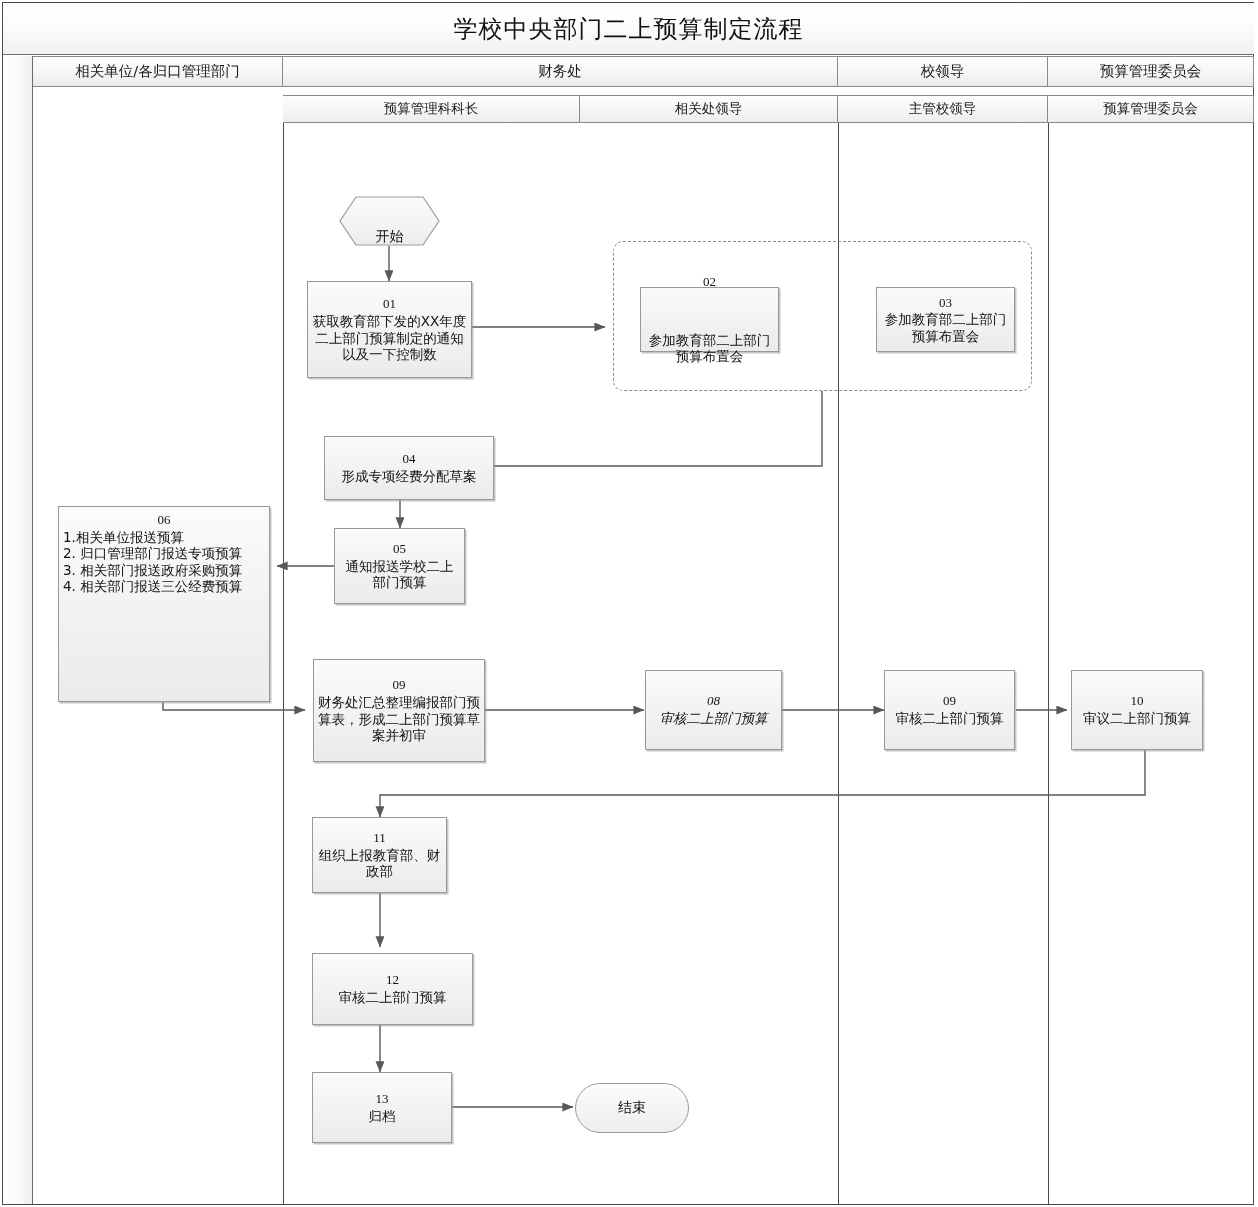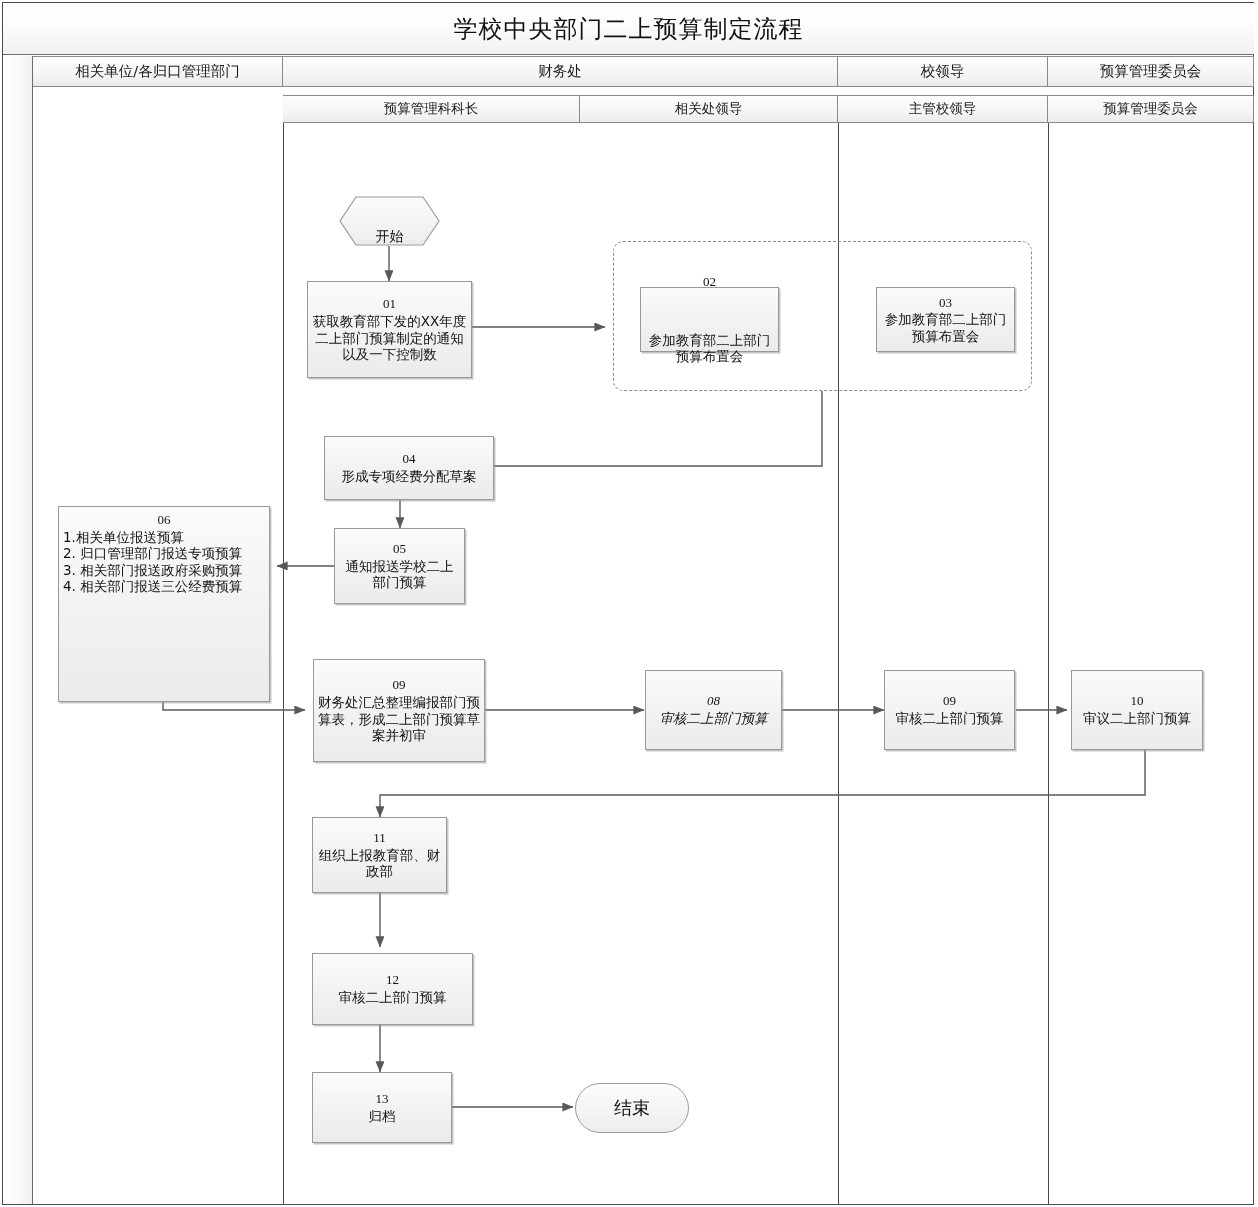--- a/index.html
+++ b/index.html
@@ -144,21 +144,21 @@
   
   .term {
     position: absolute;
     box-sizing: border-box;
     background: linear-gradient(to bottom, #fcfcfc 0%, #f5f5f5 45%, #ededed 100%);
     border: 1px solid #9b9b9b;
     border-radius: 40px;
     display: flex;
     align-items: center;
     justify-content: center;
-    font-size: 18px;
+    font-size: 14px;
     color: #111;
     font-family: "DejaVu Sans", "Liberation Sans", sans-serif;
   }
 
   
   .dash-group {
     position: absolute;
     box-sizing: border-box;
     border: 1.5px dashed #8c8c8c;
     border-radius: 10px;

